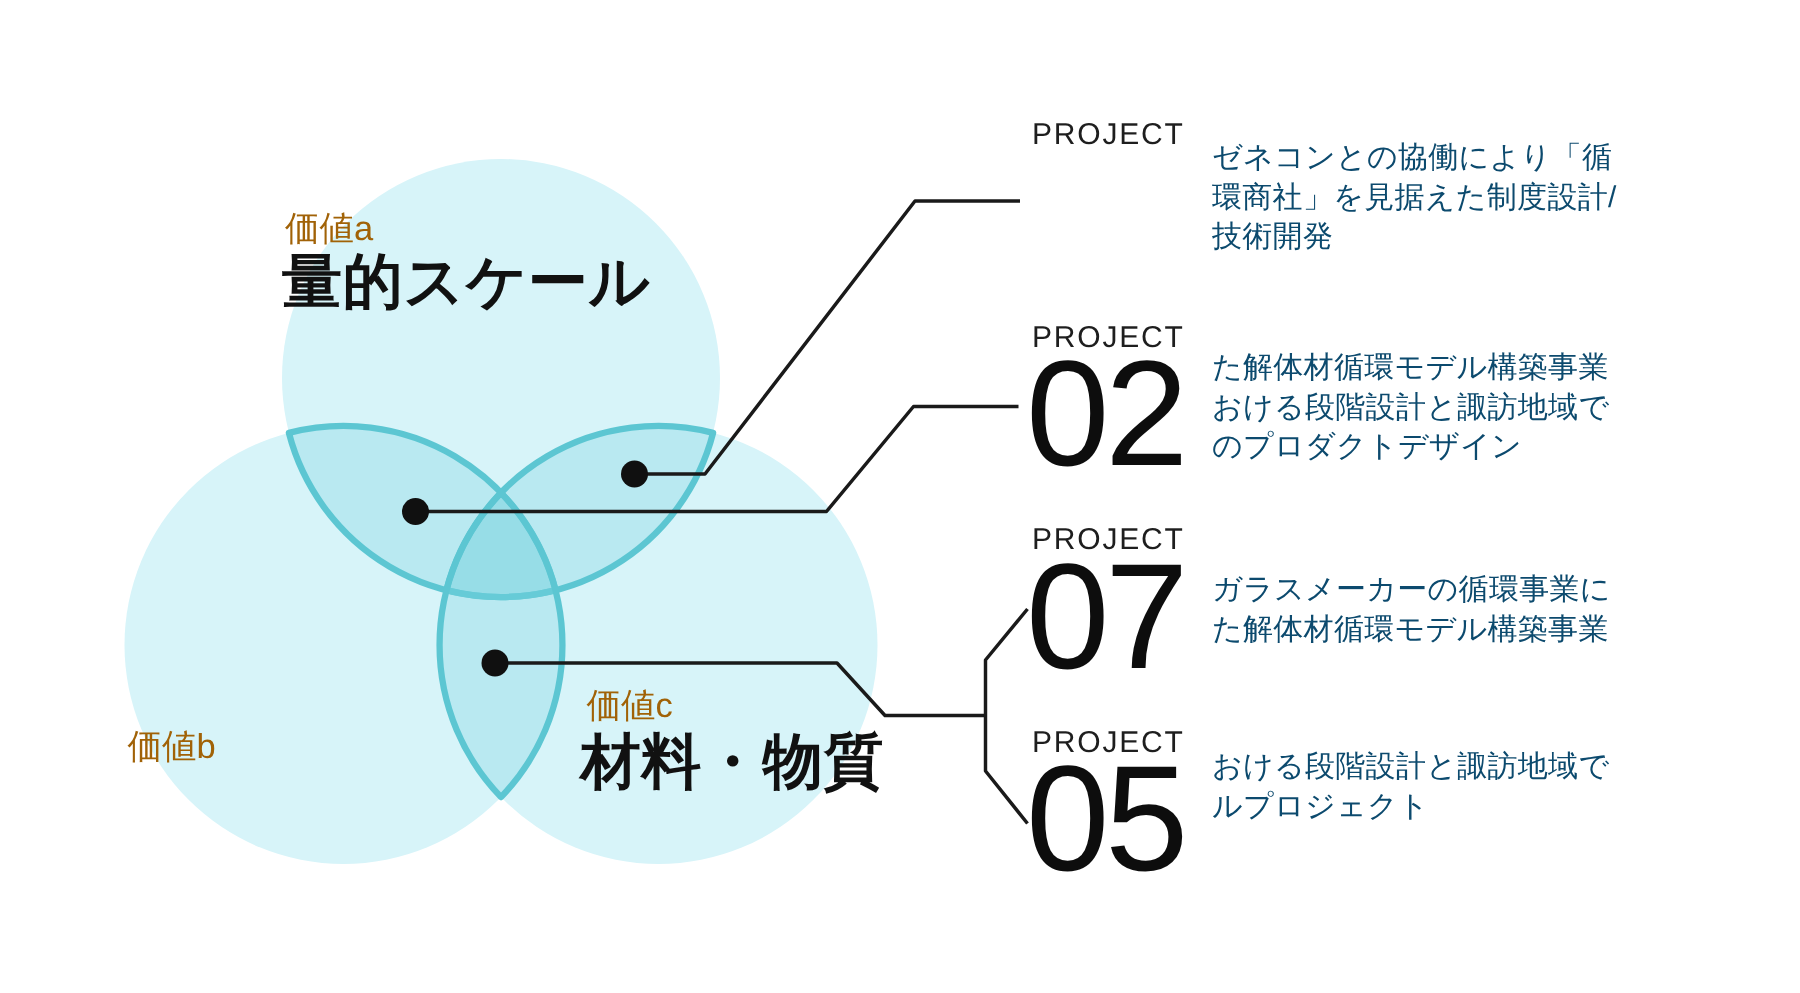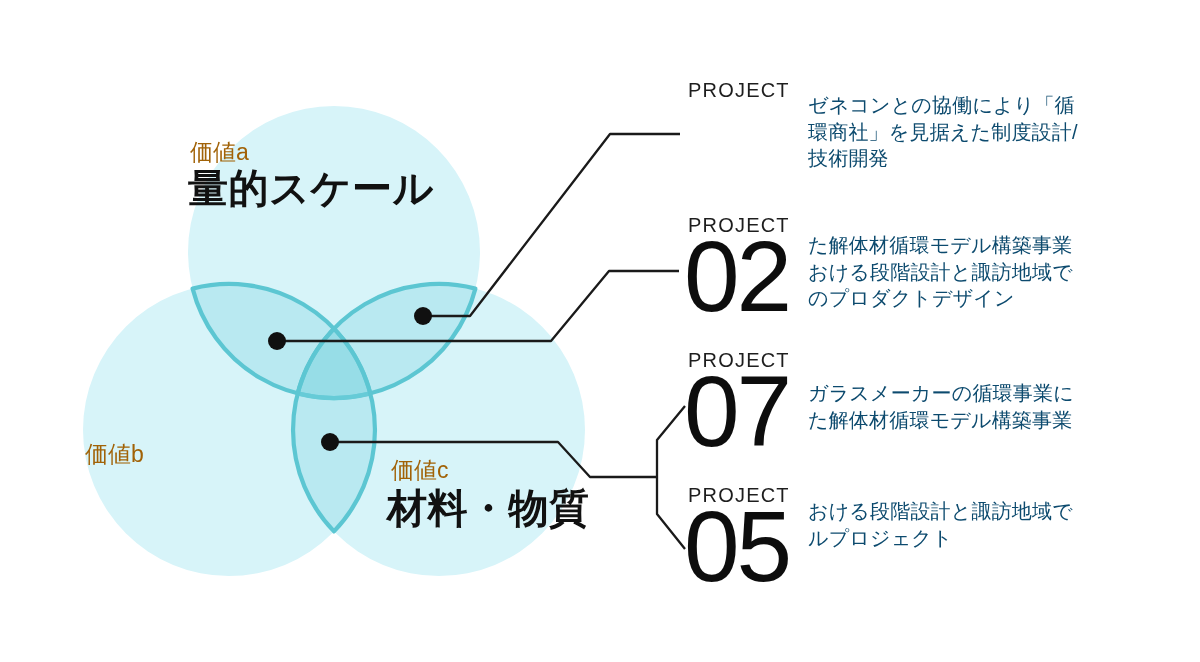--- a/index.html
+++ b/index.html
@@ -56,21 +56,21 @@
     <polyline points="685,406 657,440 657,514 685,549" fill="none" stroke="#1a1a1a" stroke-width="2.3" stroke-linejoin="round"></polyline>
 
     <circle cx="423" cy="316" r="9" fill="#101010"></circle>
     <circle cx="277" cy="341" r="9" fill="#101010"></circle>
     <circle cx="330" cy="442" r="9" fill="#101010"></circle>
   </svg>
 
   <div class="vlabel" style="left:190px;top:139px">価値a</div>
   <div class="vtitle" style="left:188px;top:167px">量的スケール</div>
 
-  <div class="vlabel" style="left:85px;top:441px">価値b</div>
+  <div class="vlabel" style="left:85px;top:484px">価値b</div>
 
   <div class="vlabel" style="left:391px;top:457px">価値c</div>
   <div class="vtitle" style="left:387px;top:487px">材料・物質</div>
 
   <div class="project" style="top:80px">
     <div class="p-label">PROJECT</div>
     <div class="p-desc" style="top:12px">
       <div>ゼネコンとの協働により「循</div>
       <div>環商社」を見据えた制度設計/</div>
       <div>技術開発</div>

